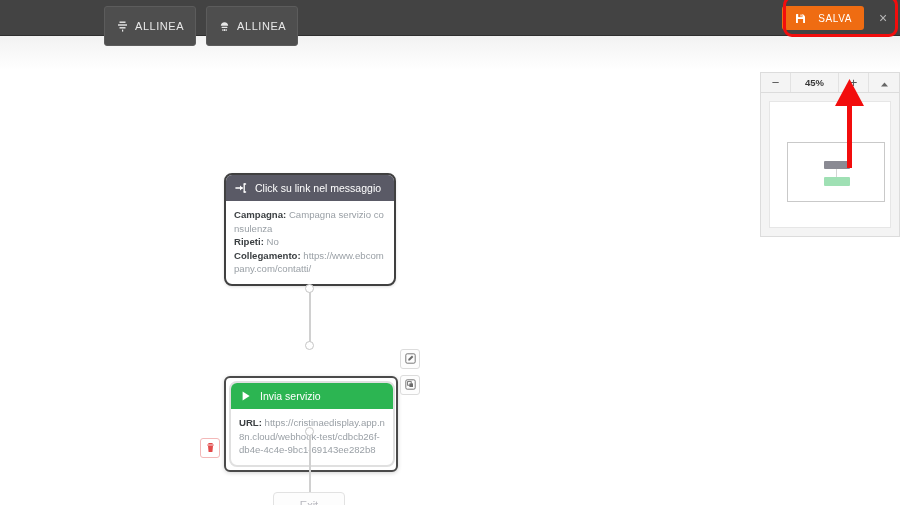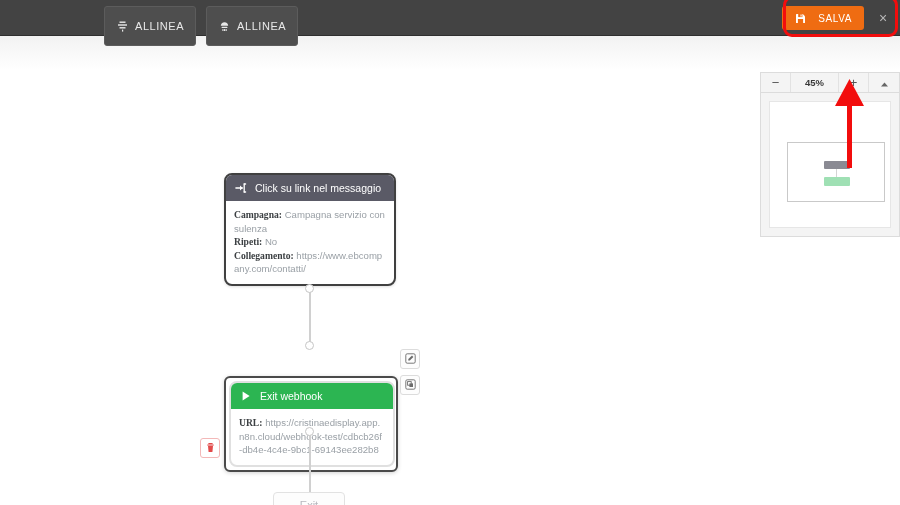--- a/index.html
+++ b/index.html
@@ -77,21 +77,21 @@
     height: 26px; display: flex; align-items: center; gap: 8px;
     padding: 0 9px; color: #ffffff; font-size: 10.5px;
   }
   .node-head.dark { background: #5a5a66; }
   .node-head.green { background: #2cb552; }
   .node-head .hico { display:inline-flex; width:12px;height:12px; align-items:center;justify-content:center;}
   .node-body {
     padding: 7px 8px 8px 8px; font-size: 9.6px; line-height: 13.5px; color: #9aa0a6;
     word-break: break-all;
   }
-  .node-body b { color: #3c4043; font-weight: bold; font-family: Liberation Serif, serif; }
+  .node-body b { color: #3c4043; font-weight: bold; }
 
   .node-selected {
     position:absolute;
     border: 2px solid #4a4a4a;
     border-radius: 6px;
     background: #ffffff;
     box-shadow: 0 1px 4px rgba(0,0,0,.18);
     padding: 3px;
   }
   .node-selected .node { position: static; width: 166px; box-shadow:none; border-color:#e0e0e0; }
@@ -271,21 +271,21 @@
     <div class="port" style="left:305px; top:248px;"></div>
 
     <div class="node-selected" style="left:224px; top:340px; width:174px;">
       <div class="node">
         <div class="node-head green">
           <span class="hico">
             <svg width="12" height="12" viewBox="0 0 12 12">
               <path d="M2.6 1.6 L9.6 6 L2.6 10.4 Z" fill="#ffffff"></path>
             </svg>
           </span>
-          <span>Exit webhook</span>
+          <span>Invia servizio</span>
         </div>
         <div class="node-body">
           <div>
             <b>URL:</b>
             <span>https://cristinaedisplay.app.n8n.cloud/webhook-test/cdbcb26f-db4e-4c4e-9bc1-69143ee282b8</span>
           </div>
         </div>
       </div>
     </div>
     <div class="port" style="left:305px; top:305px;"></div>

